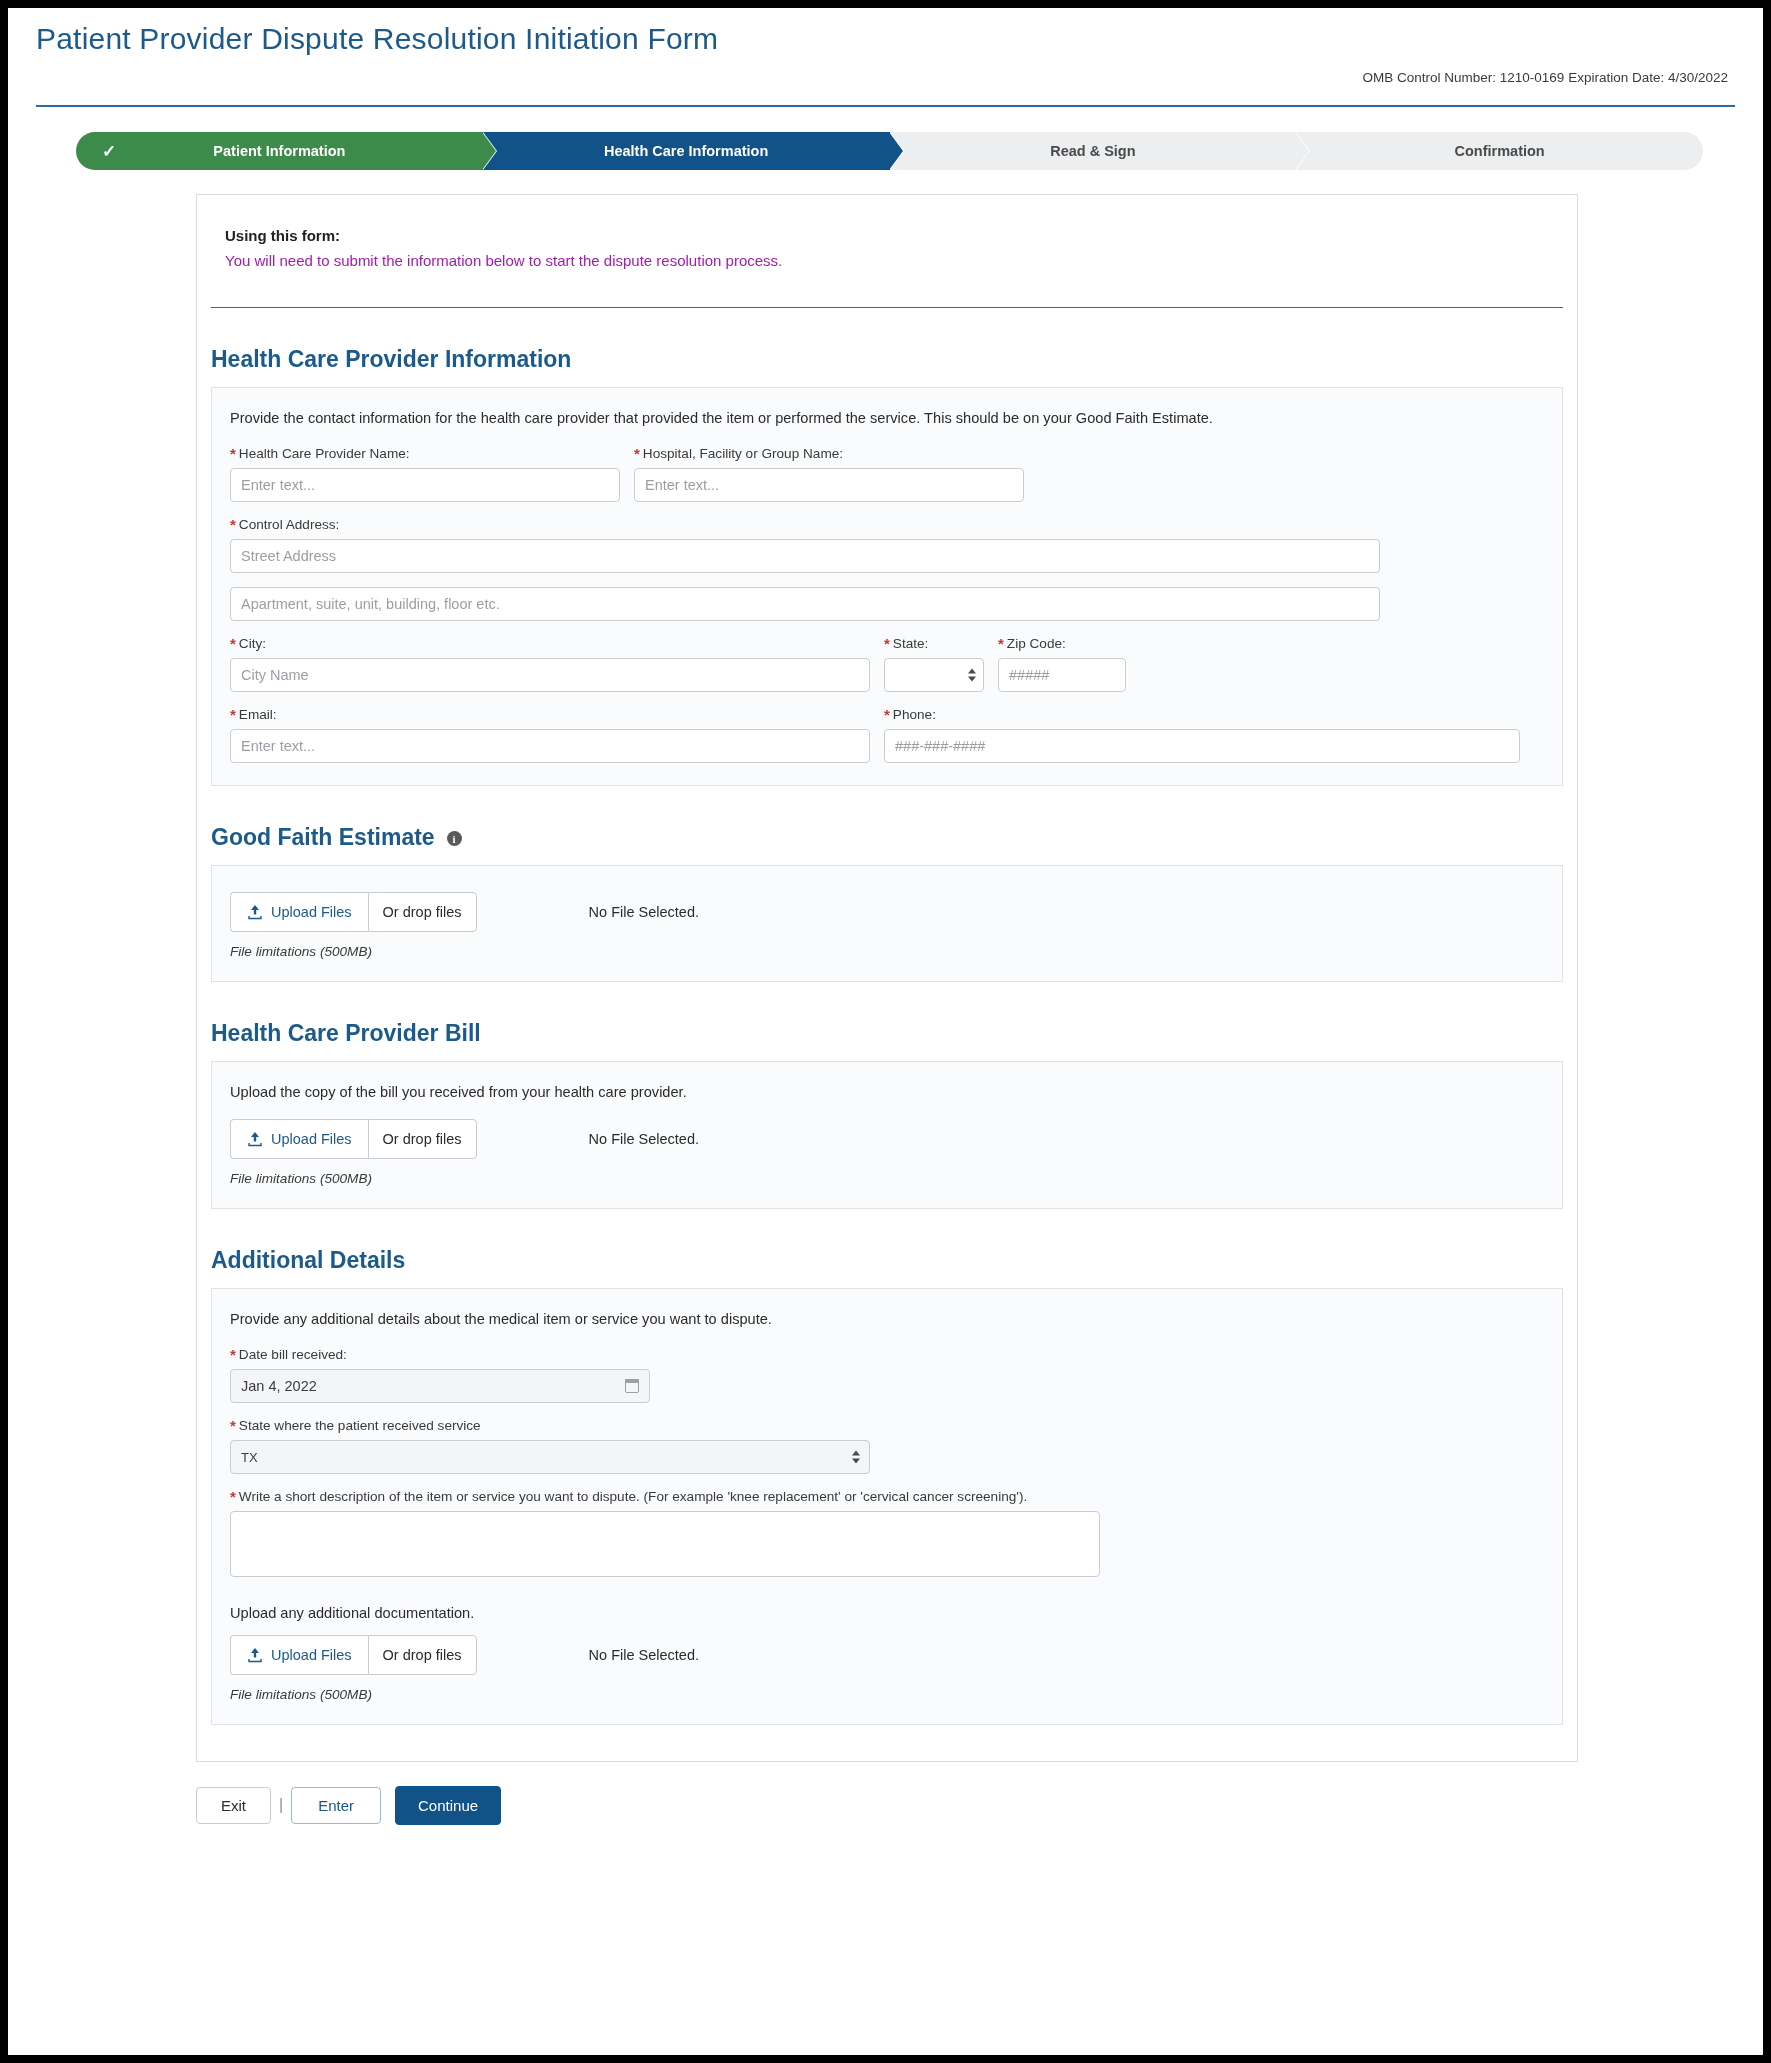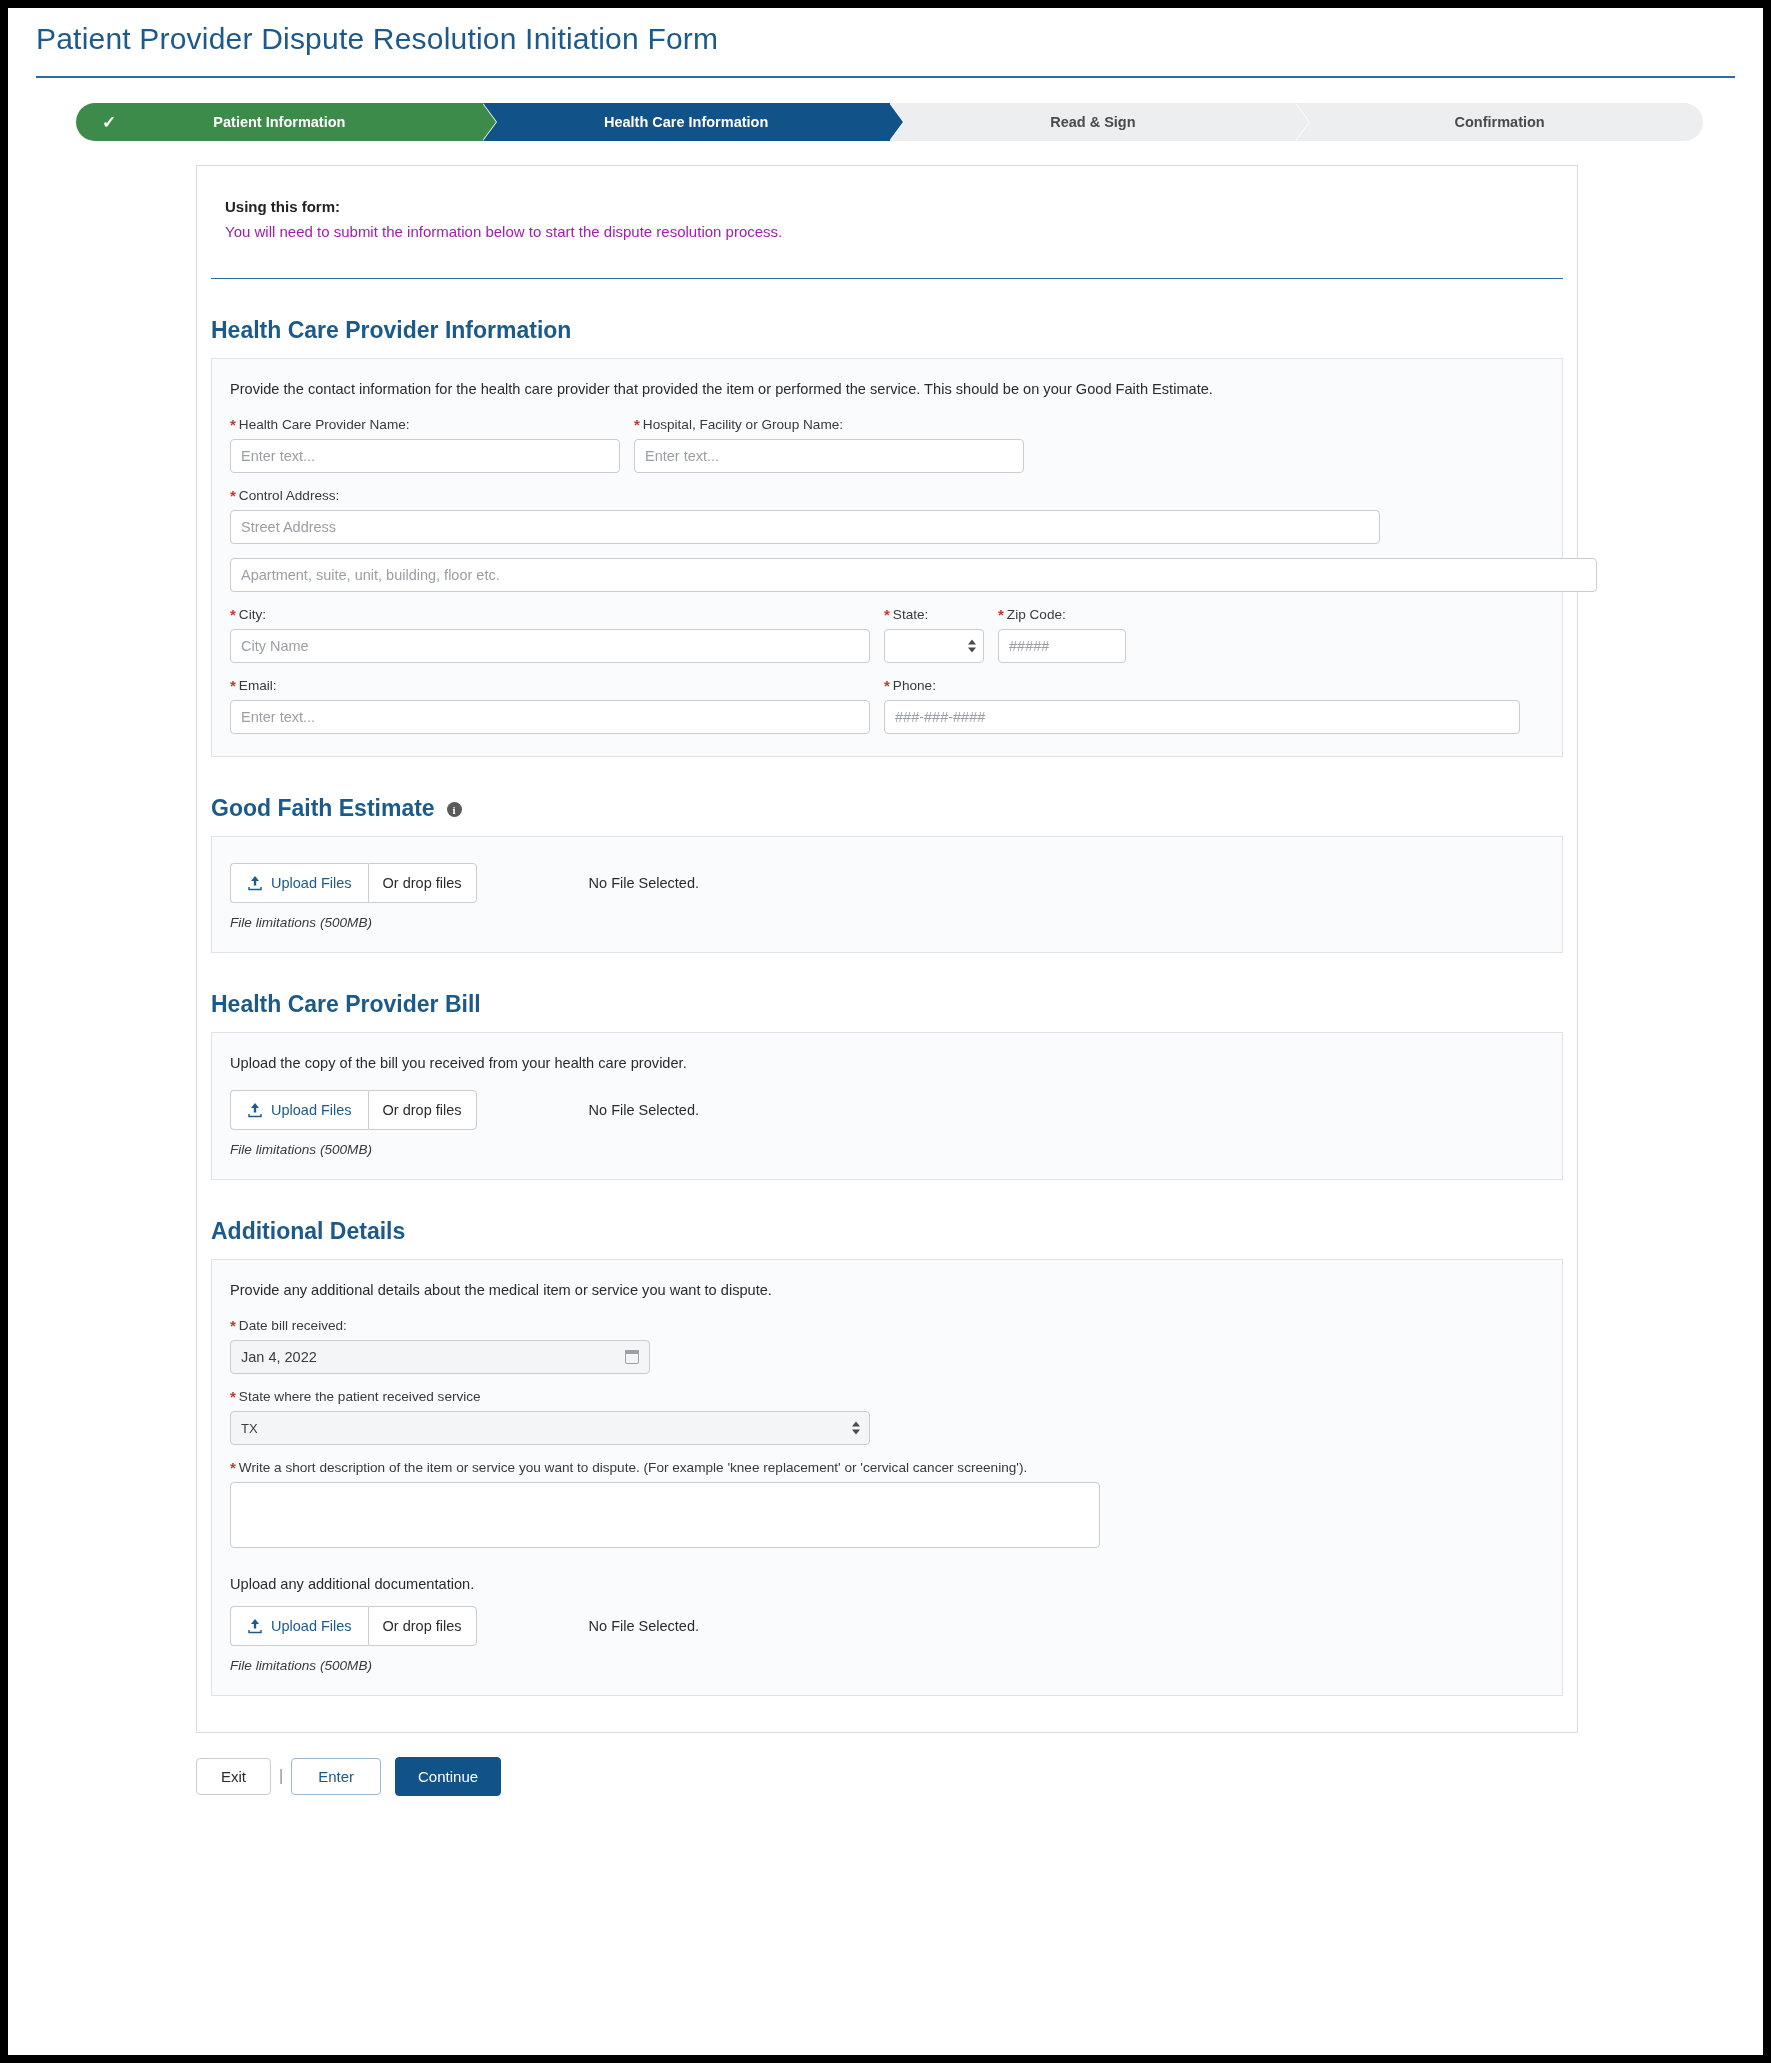--- a/index.html
+++ b/index.html
@@ -293,20 +293,21 @@
     padding: 10px 22px;
   }
 </style>
 </head>
 <body>
 
 <div class="page">
 
   <div class="header">
     <h1 class="header-title">Patient Provider Dispute Resolution Initiation Form</h1>
+    <div class="omb-line">OMB Control Number: 1210-0169 Expiration Date: 4/30/2022</div>
   </div>
   <div class="header-rule"></div>
 
   <div class="progress-wrap">
     <div class="step first done">
       <span class="check">✓</span>
       <span>Patient Information</span>
     </div>
     <div class="step current">
       <span>Health Care Information</span>
@@ -347,21 +348,21 @@
         </div>
       </div>
 
       <div class="fld" style="width:1150px;">
         <label class="fld-label">
           <span class="req">*</span><span>Control Address:</span>
         </label>
         <input class="txt" type="text" placeholder="Street Address" style="">
       </div>
 
-      <div class="fld" style="width:1367px;">
+      <div class="fld" style="width:1150px;">
         <input class="txt" type="text" placeholder="Apartment, suite, unit, building, floor etc." style="">
       </div>
 
       <div class="row" style="gap:14px;">
         <div class="fld" style="width:640px;">
           <label class="fld-label">
             <span class="req">*</span><span>City:</span>
           </label>
           <input class="txt" type="text" placeholder="City Name" style="">
         </div>

